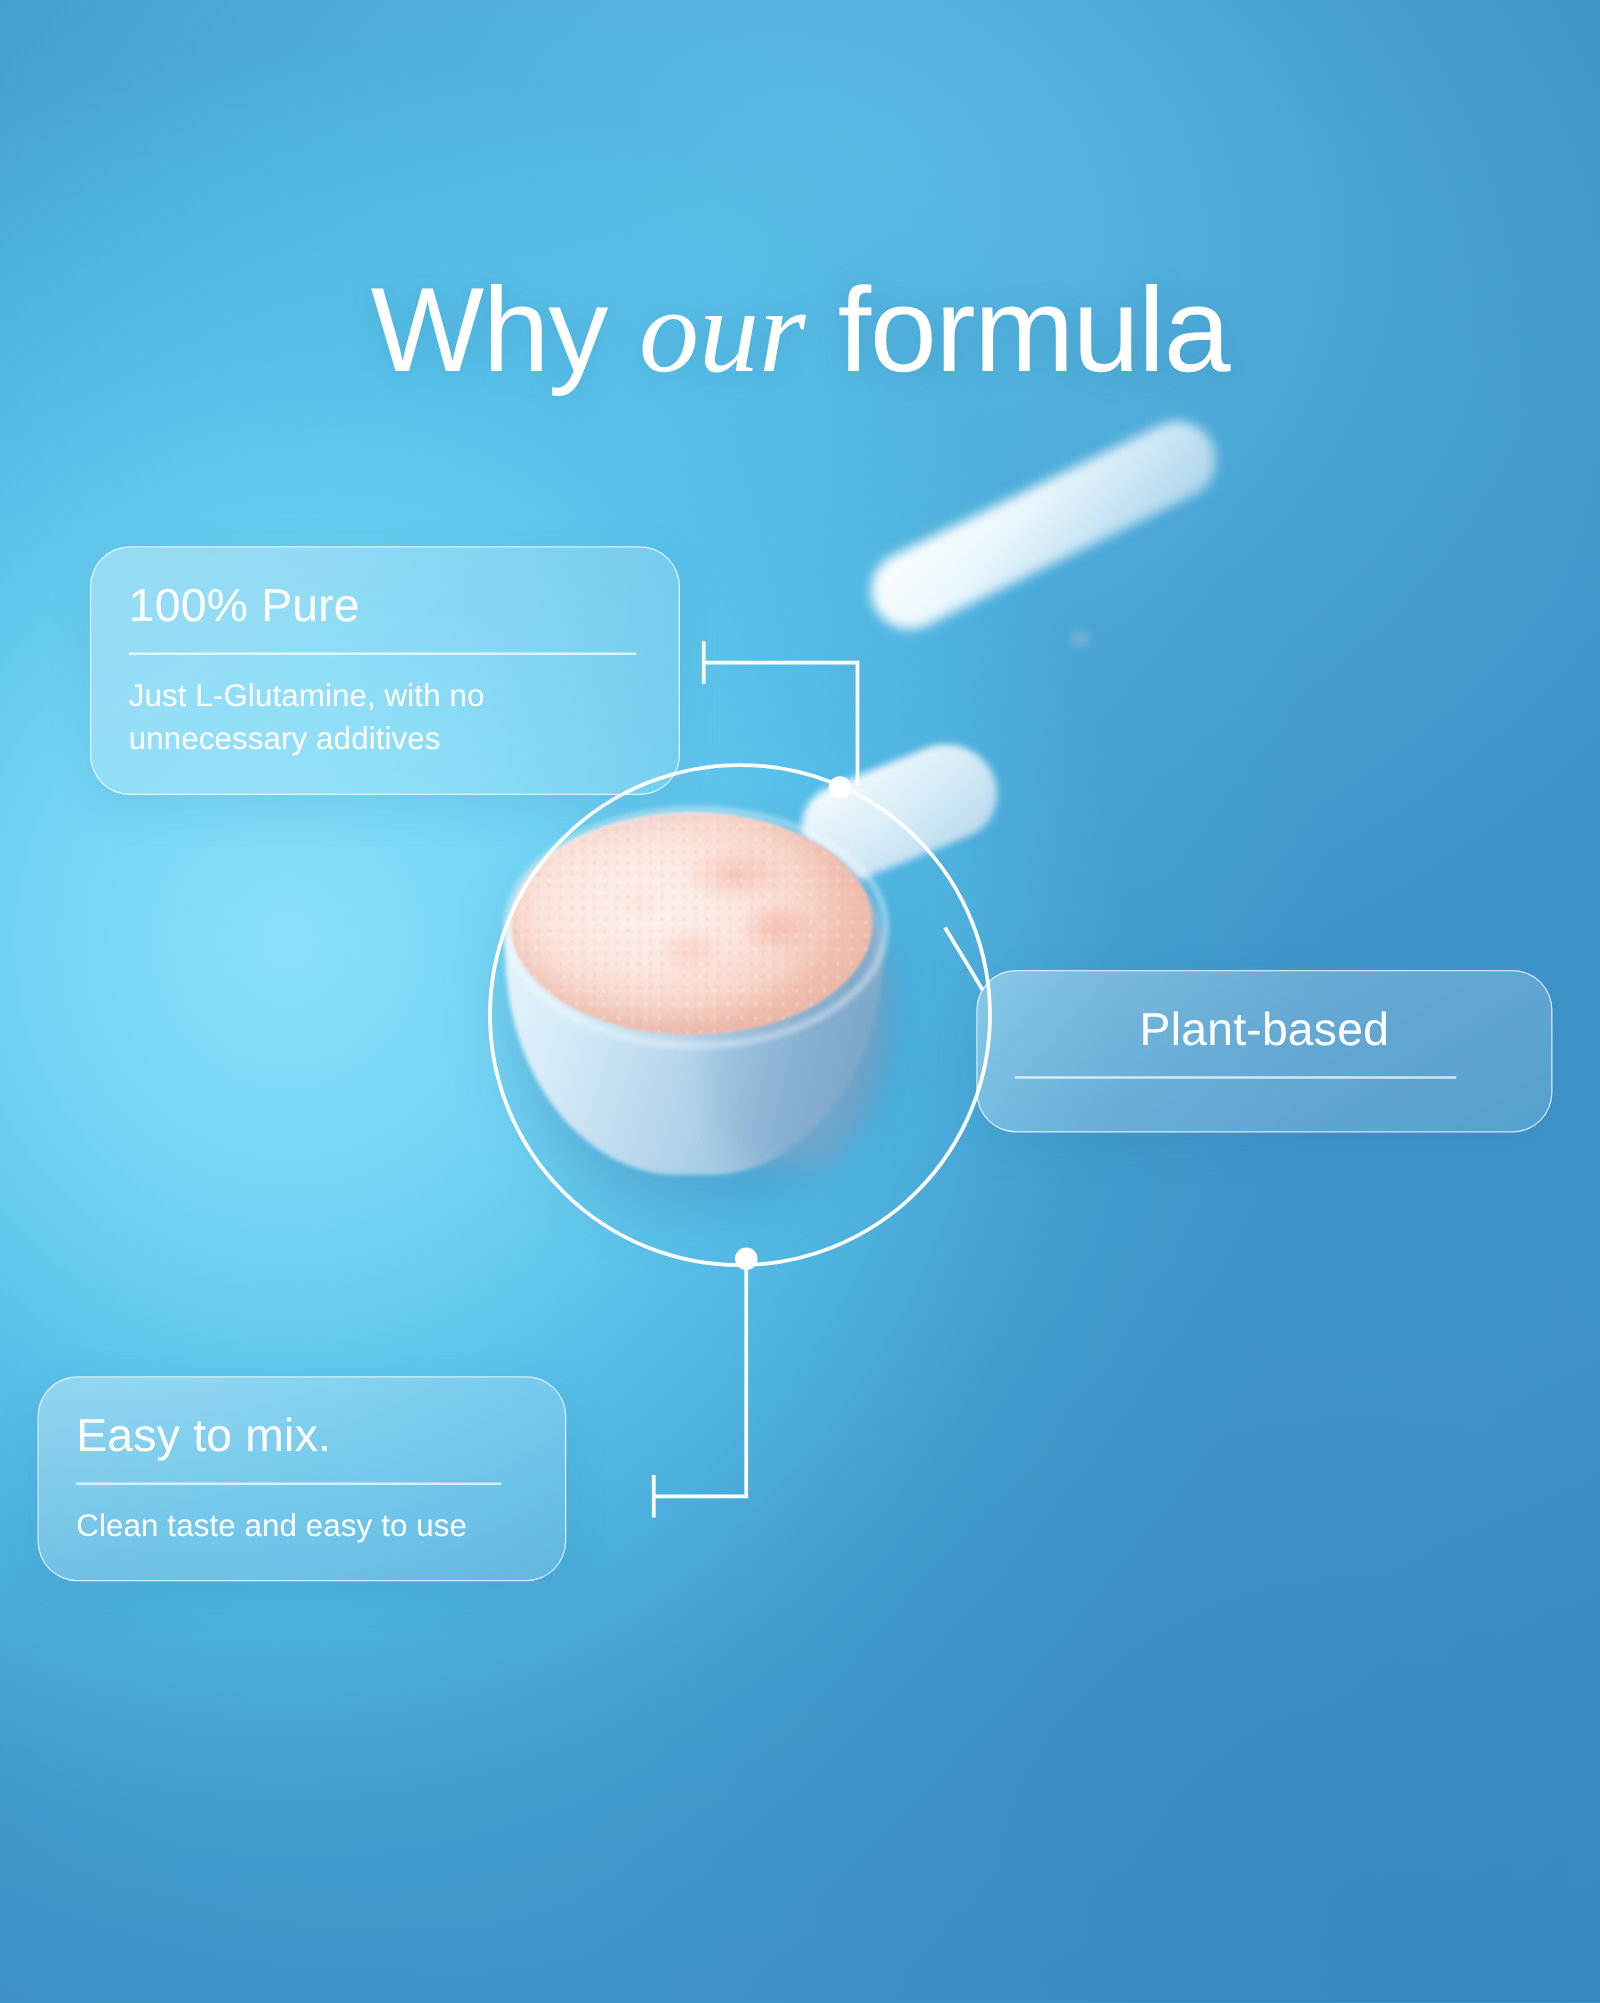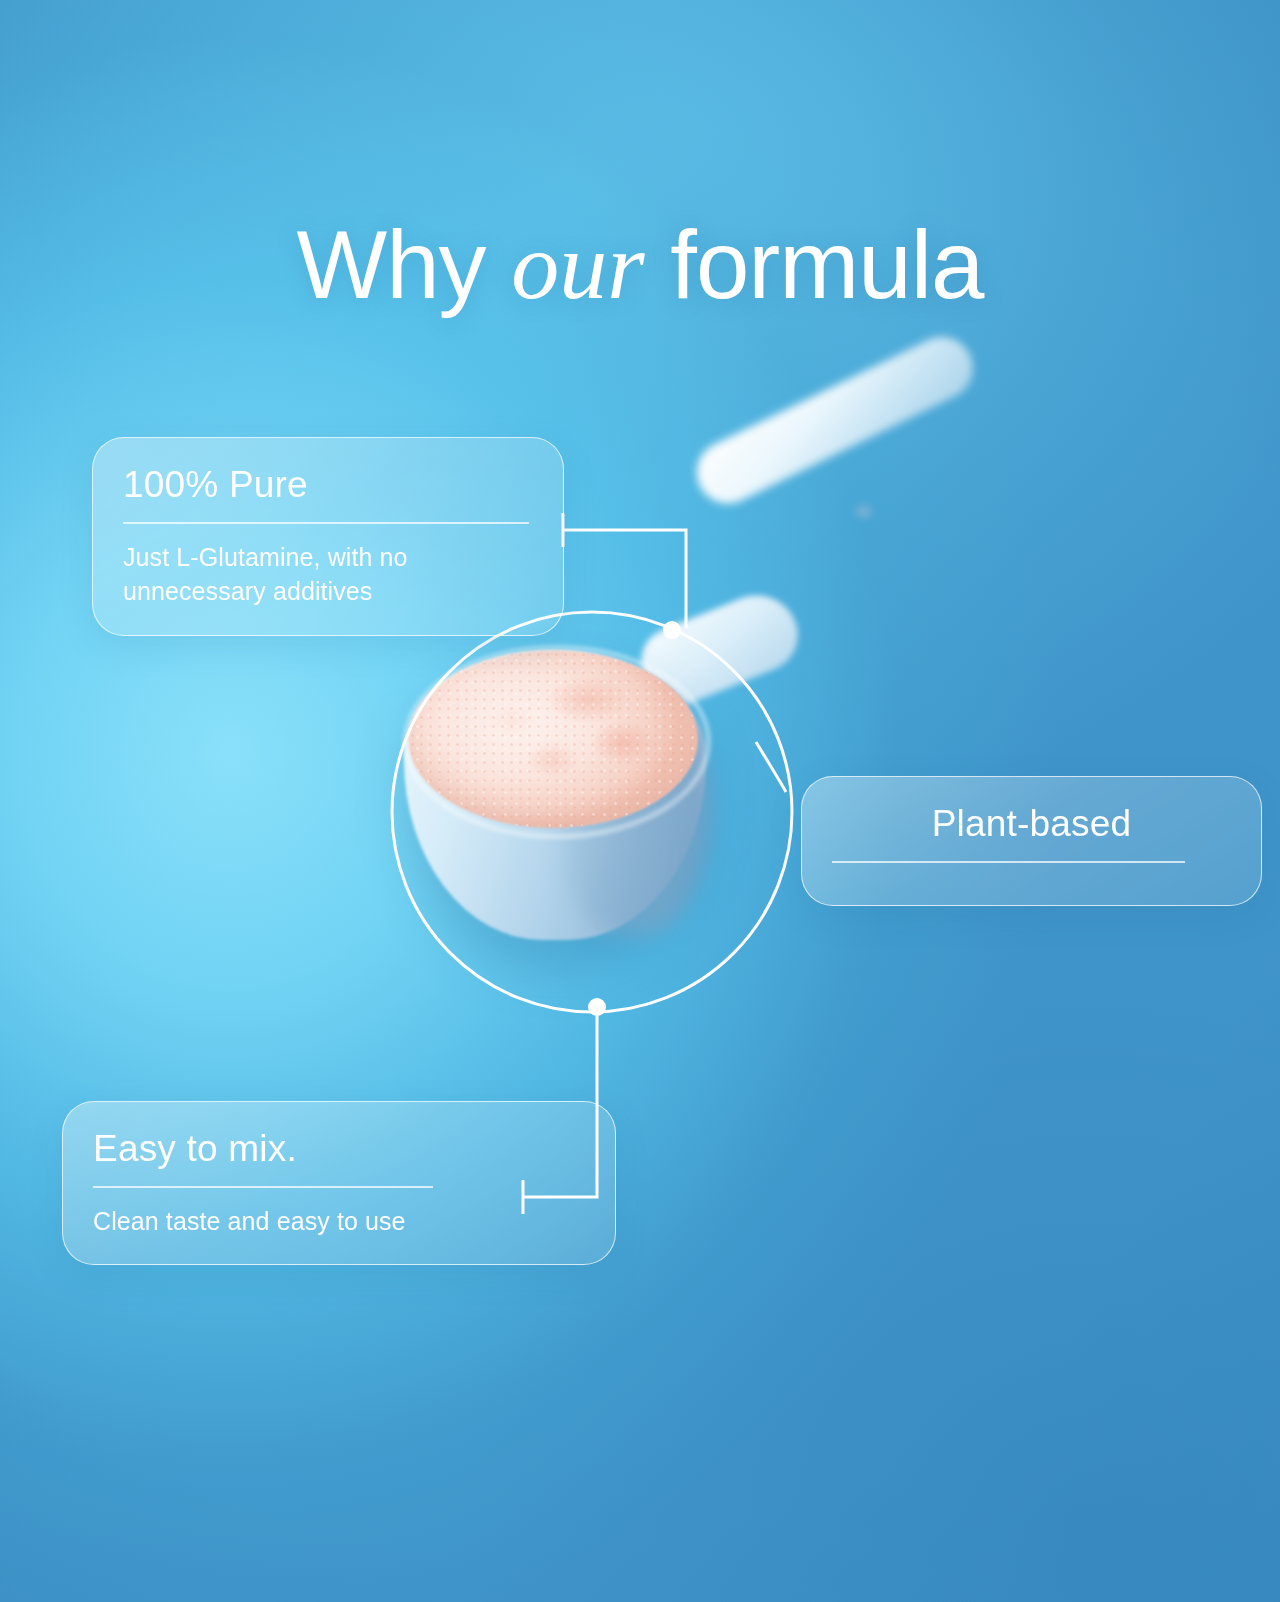--- a/index.html
+++ b/index.html
@@ -171,21 +171,20 @@
     border-radius: 32px;
     border: 1.6px solid rgba(255,255,255,0.72);
     background: linear-gradient(150deg,
       rgba(255,255,255,0.34) 0%,
       rgba(255,255,255,0.20) 45%,
       rgba(255,255,255,0.12) 100%);
     box-shadow: 0 10px 34px rgba(36,110,160,0.14);
     box-sizing: border-box;
     color: #ffffff;
     overflow: hidden;
-    margin-left: 20px;
   }
   .card-inner { padding: 26px 30px 26px 30px; }
   .card-title {
     font-size: 37px;
     font-weight: 300;
     line-height: 1.12;
     letter-spacing: 0.2px;
     white-space: nowrap;
   }
   .card-rule {
@@ -198,21 +197,21 @@
     font-weight: 300;
     line-height: 1.38;
     letter-spacing: 0.1px;
   }
 
   
   #card-pure      { left: 72px;  top: 437px;  width: 472px; }
   #card-pure .card-rule { width: 406px; }
   #card-plant     { left: 781px; top: 776px;  width: 461px; text-align: center; }
   #card-plant .card-rule { width: 353px; }
-  #card-mix       { left: 42px;  top: 1101px; width: 554px; }
+  #card-mix       { left: 30px;  top: 1101px; width: 423px; }
   #card-mix .card-rule { width: 340px; }
 </style>
 </head>
 <body>
 
 <div id="stage">
 
   <div class="bg-base"></div>
   <div class="bg-glow"></div>
   <div class="bg-vignette"></div>

